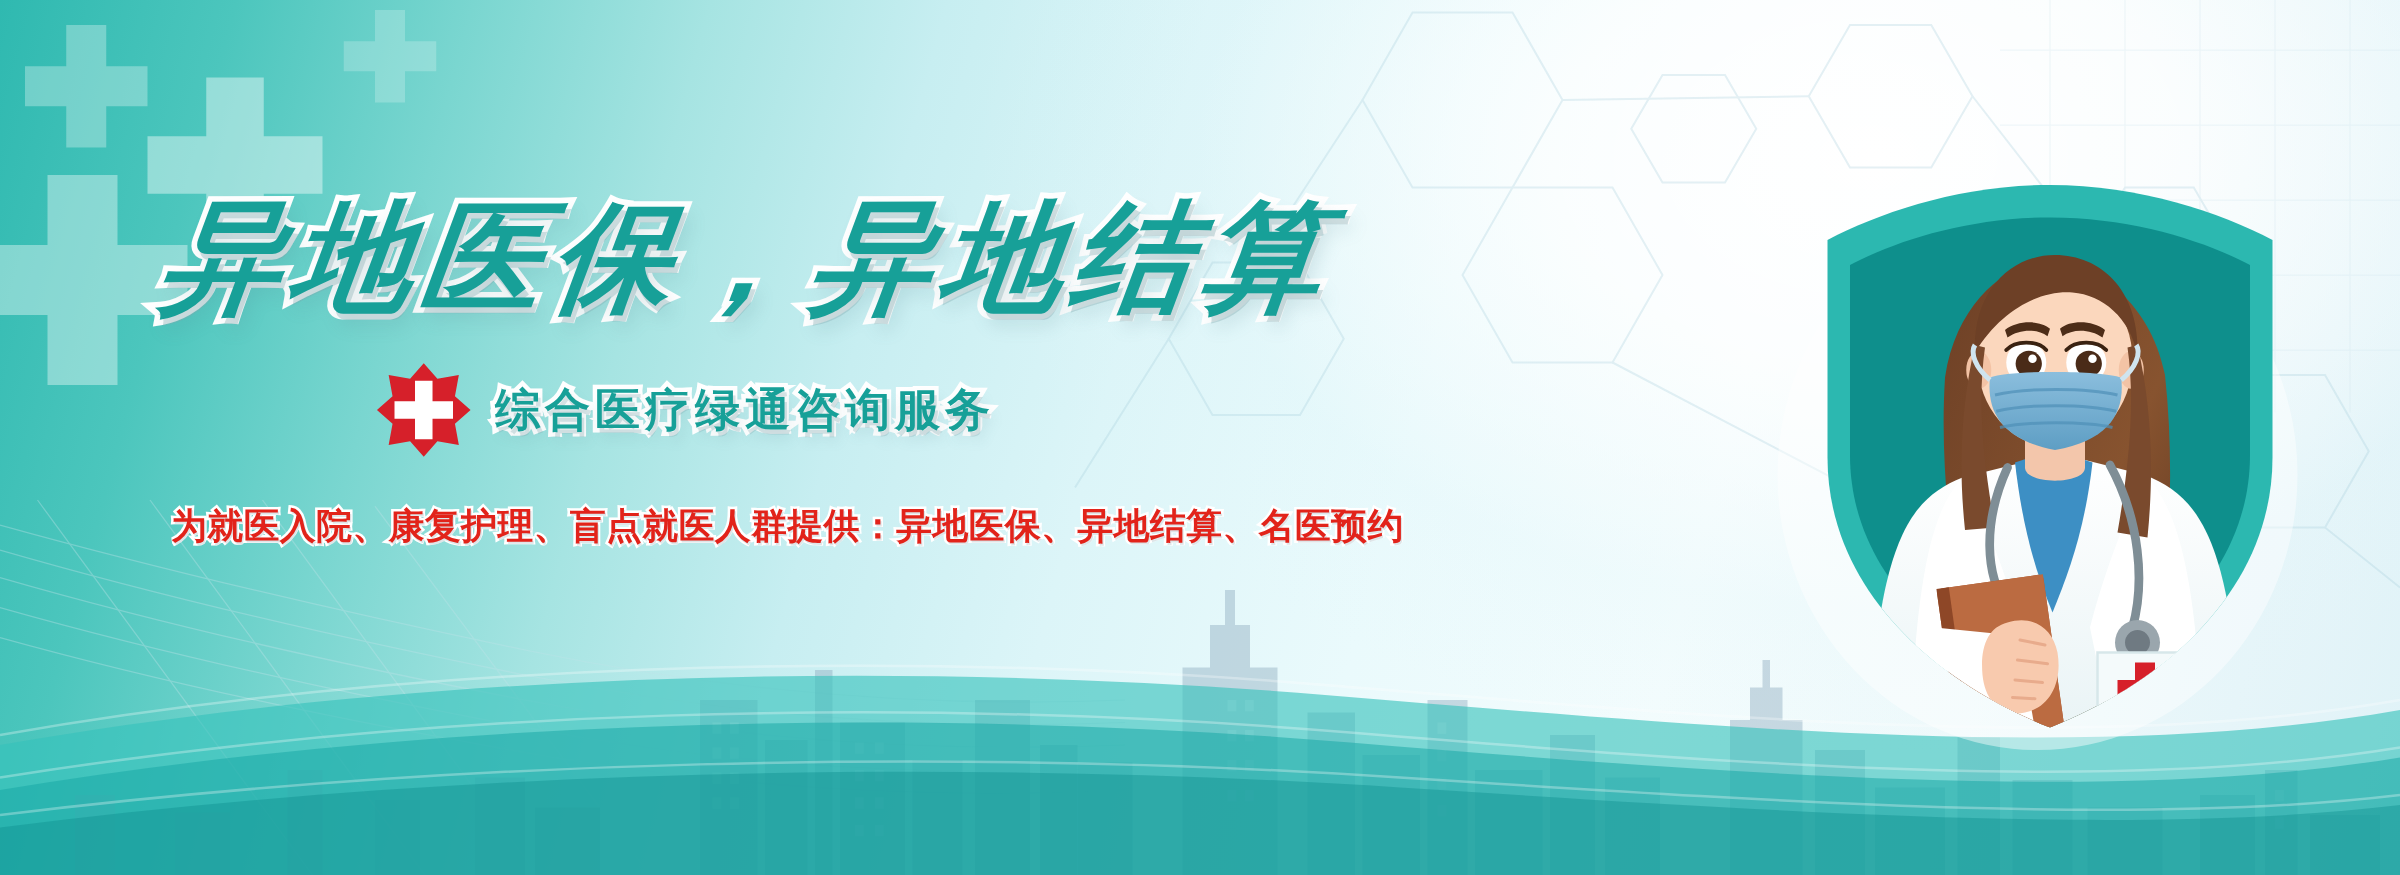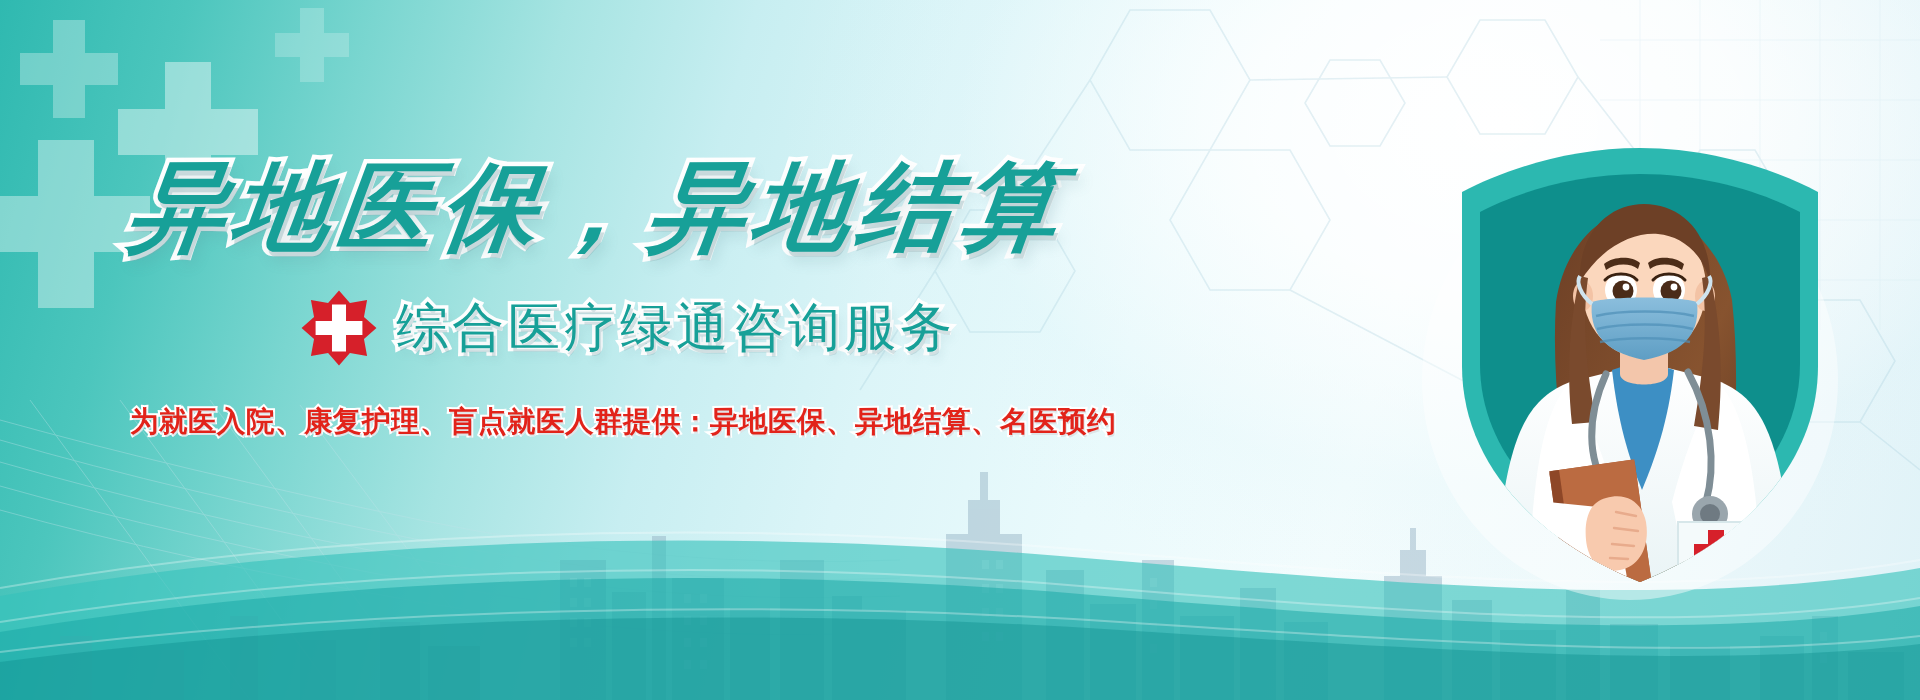--- a/index.html
+++ b/index.html
@@ -66,32 +66,33 @@
     display:flex;
     align-items:center;
     gap:18px;
     margin-top:26px;
     padding-left:170px;
   }
 
   #cross-badge { flex:0 0 auto; width:78px; height:78px; display:block; }
 
   #subtitle-text {
-    font-size:52px;
-    font-weight:normal;
+    font-size:36px;
+    font-weight:bold;
     letter-spacing:4px;
     color:#17a098;
     white-space:nowrap;
     -webkit-text-stroke:7px #ffffff;
     paint-order:stroke fill;
     text-shadow:2px 4px 0 rgba(130,170,175,.3), 4px 7px 10px rgba(90,140,150,.18);
   }
 
   #body-lines {
     margin-top:36px;
+    text-align:center;
     width:1000px;
   }
   .body-line {
     font-size:28.5px;
     font-weight:bold;
     letter-spacing:.5px;
     color:#e2231a;
     line-height:1.32;
     white-space:nowrap;
     -webkit-text-stroke:4px #ffffff;

